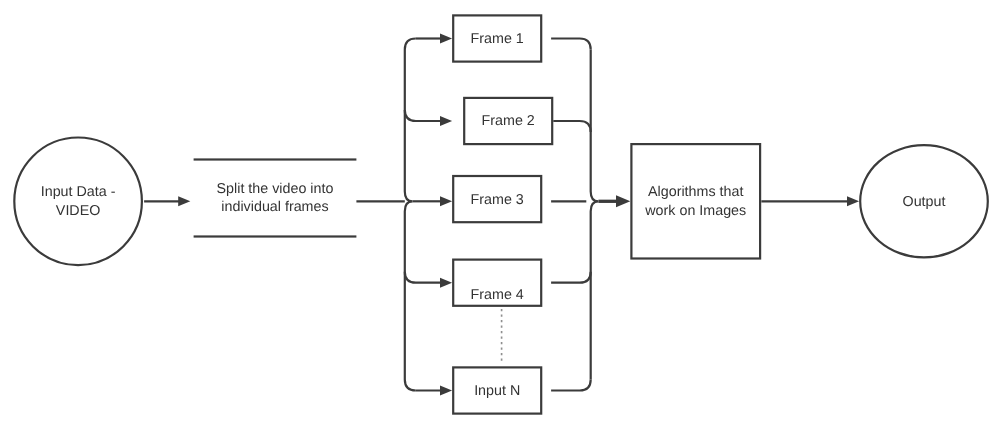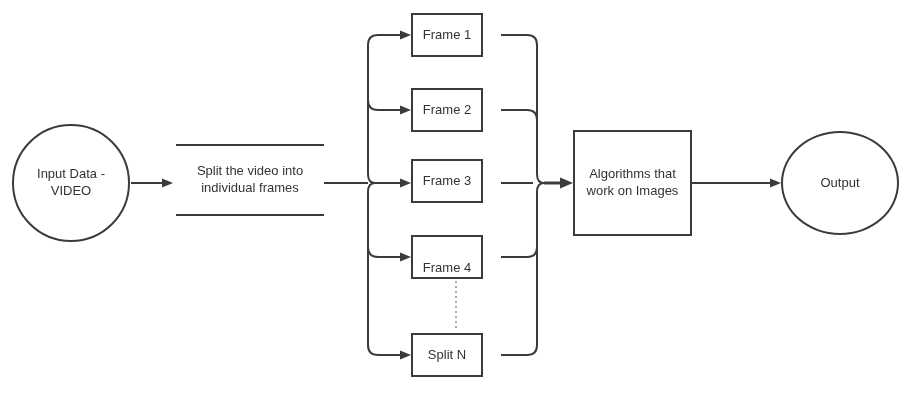--- a/index.html
+++ b/index.html
@@ -32,23 +32,23 @@
   .rect {
     border: 2px solid #3b3b3b;
   }
   .split {
     border-top: 2px solid #3b3b3b;
     border-bottom: 2px solid #3b3b3b;
     background: transparent;
   }
   .node-input     { left: 12px;  top: 124px; width: 118px; height: 118px; }
   .node-split     { left: 176px; top: 144px; width: 148px; height: 72px; }
-  .node-frame     { left: 411px; width: 72px; height: 44px; }
+  .node-frame     { left: 411px; width: 82px; height: 44px; }
   .node-frame-1   { top: 13px; }
-  .node-frame-2   { top: 88px; }
+  .node-frame-2   { top: 88px; margin-left: 10px; }
   .node-frame-3   { top: 159px; justify-content: center; }
   .node-frame-4   { top: 235px; justify-content: flex-end; }
   .node-frame-n   { top: 333px; }
   .node-algorithms{ left: 573px; top: 130px; width: 119px; height: 106px; }
   .node-output    { left: 781px; top: 131px; width: 118px; height: 104px; }
   svg .wire { stroke: #3b3b3b; stroke-width: 2; fill: none; }
   svg .wire-bold { stroke: #3b3b3b; stroke-width: 3; fill: none; }
   svg .head { fill: #3b3b3b; stroke: none; }
   svg .dotted { stroke: #8f8f8f; stroke-width: 1.5; fill: none; stroke-dasharray: 2 3; }
 </style>
@@ -110,21 +110,21 @@
   <div class="node rect node-frame node-frame-2">
     <div>Frame 2</div>
   </div>
   <div class="node rect node-frame node-frame-3">
     <div>Frame 3</div>
   </div>
   <div class="node rect node-frame node-frame-4">
     <div>Frame 4</div>
   </div>
   <div class="node rect node-frame node-frame-n">
-    <div>Split N</div>
+    <div>Input N</div>
   </div>
 
   <div class="node rect node-algorithms">
     <div>Algorithms that</div>
     <div>work on Images</div>
   </div>
 
   <div class="node ellipse node-output">
     <div>Output</div>
   </div>

